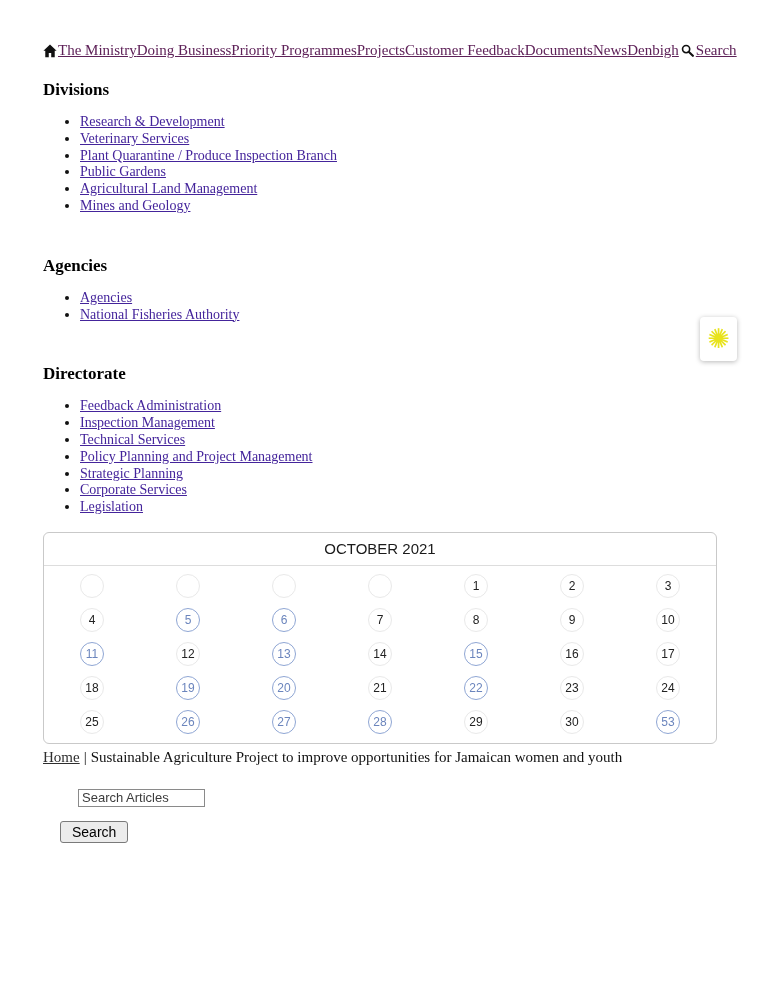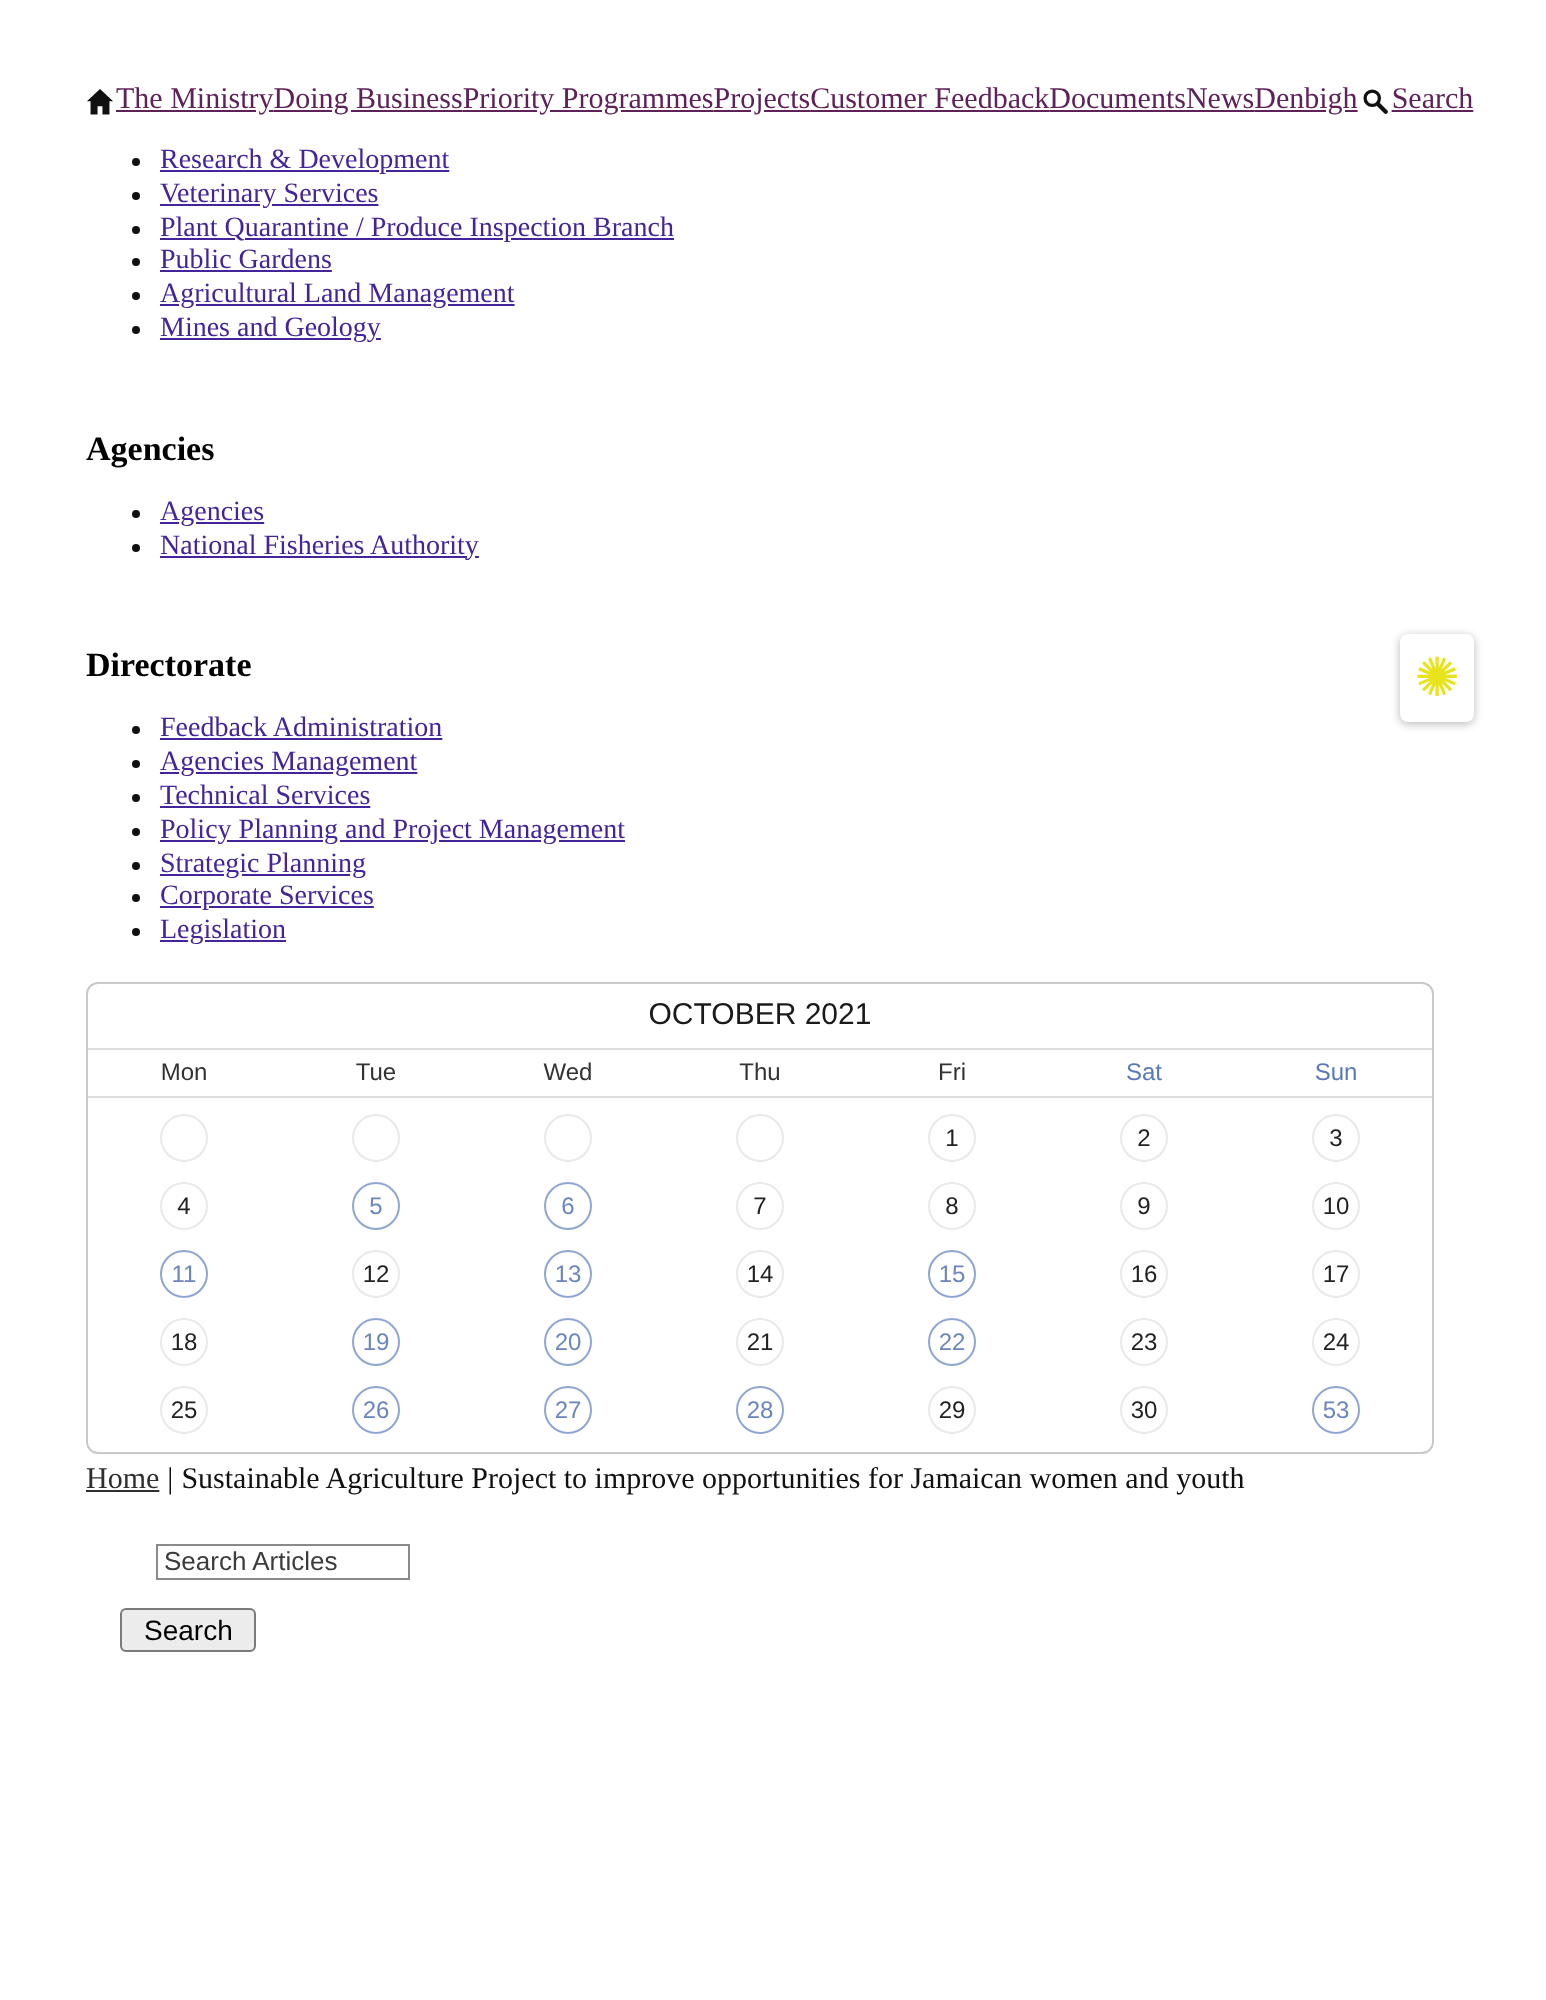--- a/index.html
+++ b/index.html
@@ -101,61 +101,53 @@
       <svg width="13" height="13" viewBox="0 0 16 16">
         <circle cx="6.3" cy="6.3" r="4.4" fill="none" stroke="#111" stroke-width="2"></circle>
         <line x1="9.8" y1="9.8" x2="14.6" y2="14.6" stroke="#111" stroke-width="2.6" stroke-linecap="round"></line>
       </svg>
       <span>Search</span>
     </a>
   </nav>
 
   <div>
       <section>
+        <h2>Divisions</h2>
         <ul>
           <li><a href="#">Research &amp; Development</a></li>
           <li><a href="#">Veterinary Services</a></li>
           <li><a href="#">Plant Quarantine / Produce Inspection Branch</a></li>
           <li><a href="#">Public Gardens</a></li>
           <li><a href="#">Agricultural Land Management</a></li>
           <li><a href="#">Mines and Geology</a></li>
         </ul>
       </section>
       <section>
         <h2>Agencies</h2>
         <ul>
           <li><a href="#">Agencies</a></li>
           <li><a href="#">National Fisheries Authority</a></li>
         </ul>
       </section>
       <section>
         <h2>Directorate</h2>
         <ul>
           <li><a href="#">Feedback Administration</a></li>
-          <li><a href="#">Agencies Management</a></li>
+          <li><a href="#">Inspection Management</a></li>
           <li><a href="#">Technical Services</a></li>
           <li><a href="#">Policy Planning and Project Management</a></li>
           <li><a href="#">Strategic Planning</a></li>
           <li><a href="#">Corporate Services</a></li>
           <li><a href="#">Legislation</a></li>
         </ul>
       </section>
     </div>
 
   <div class="calendar">
     <div class="cal-title">OCTOBER 2021</div>
-    <div class="cal-head">
-        <div class="cal-dow">Mon</div>
-        <div class="cal-dow">Tue</div>
-        <div class="cal-dow">Wed</div>
-        <div class="cal-dow">Thu</div>
-        <div class="cal-dow">Fri</div>
-        <div class="cal-dow weekend">Sat</div>
-        <div class="cal-dow weekend">Sun</div>
-      </div>
     <div class="cal-grid">
         <div class="cal-cell">
           <span class="daynum empty"></span>
         </div>
         <div class="cal-cell">
           <span class="daynum empty"></span>
         </div>
         <div class="cal-cell">
           <span class="daynum empty"></span>
         </div>

